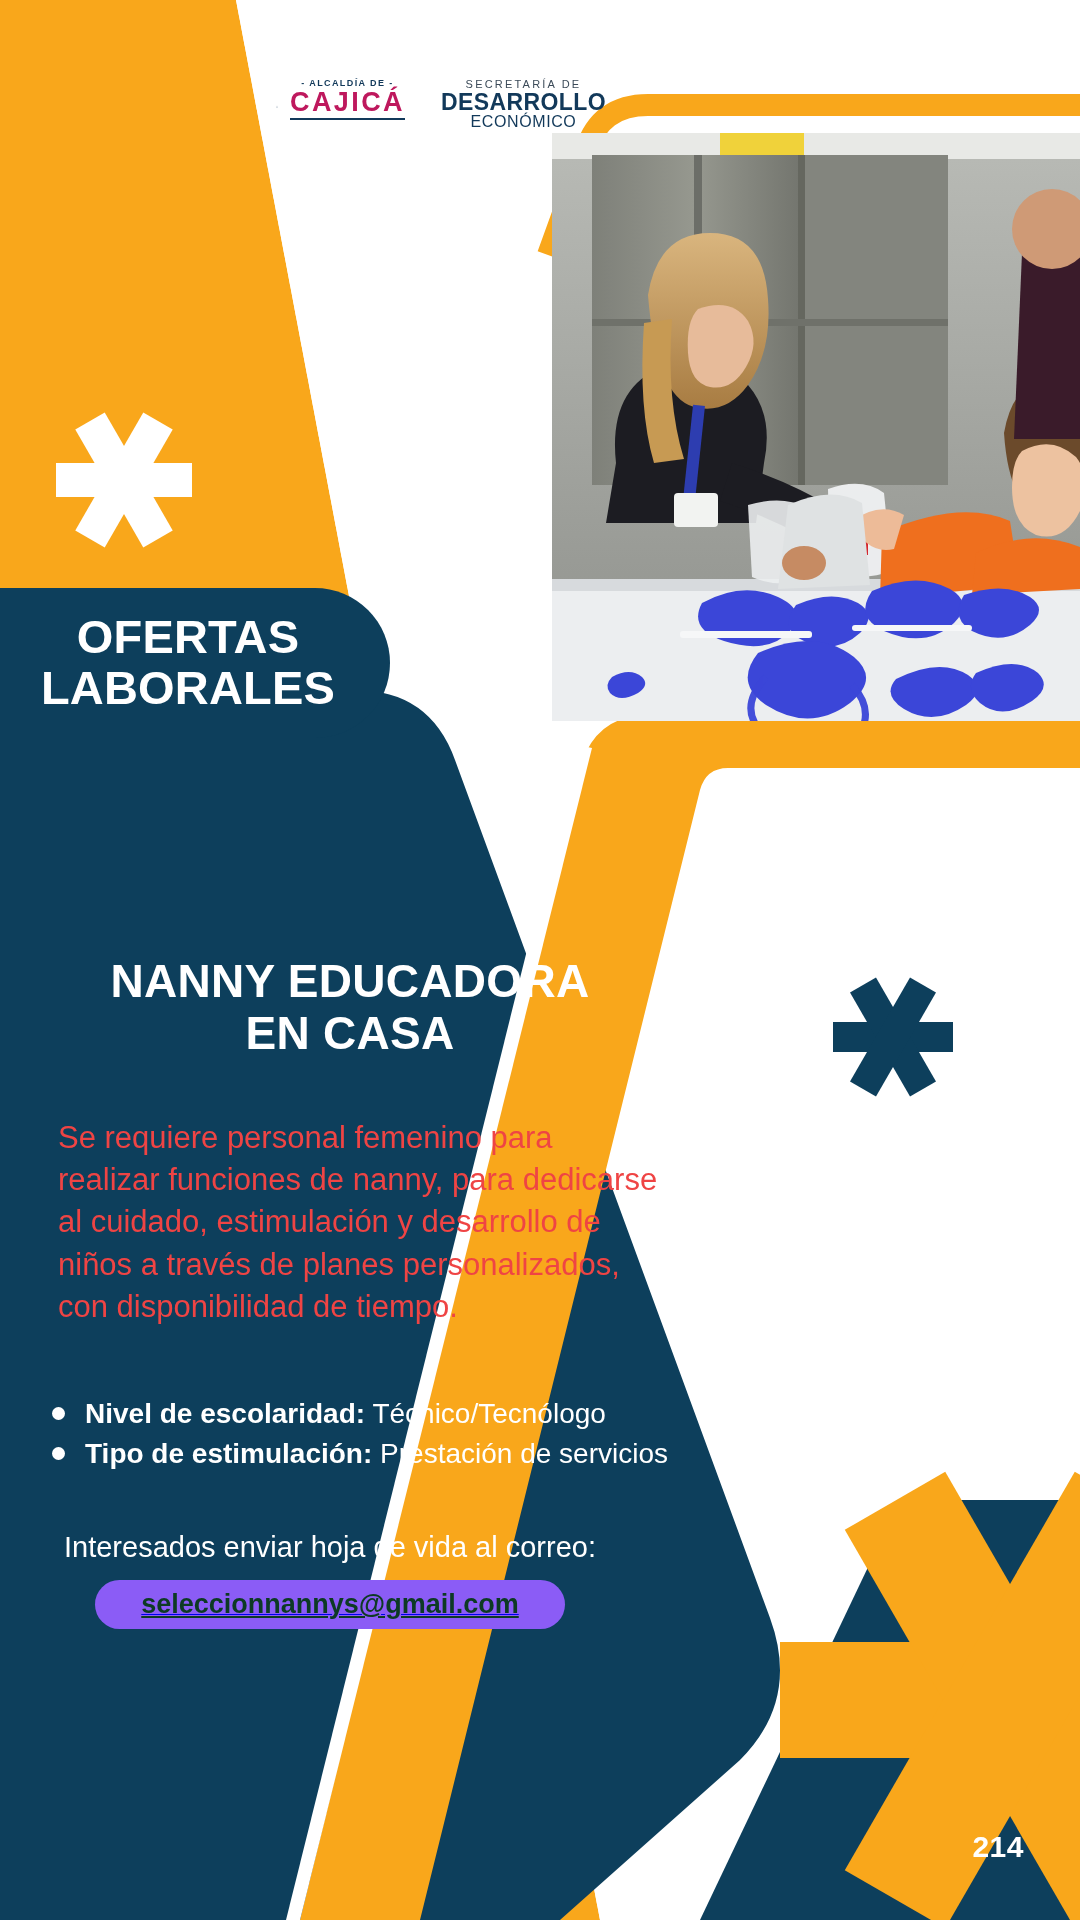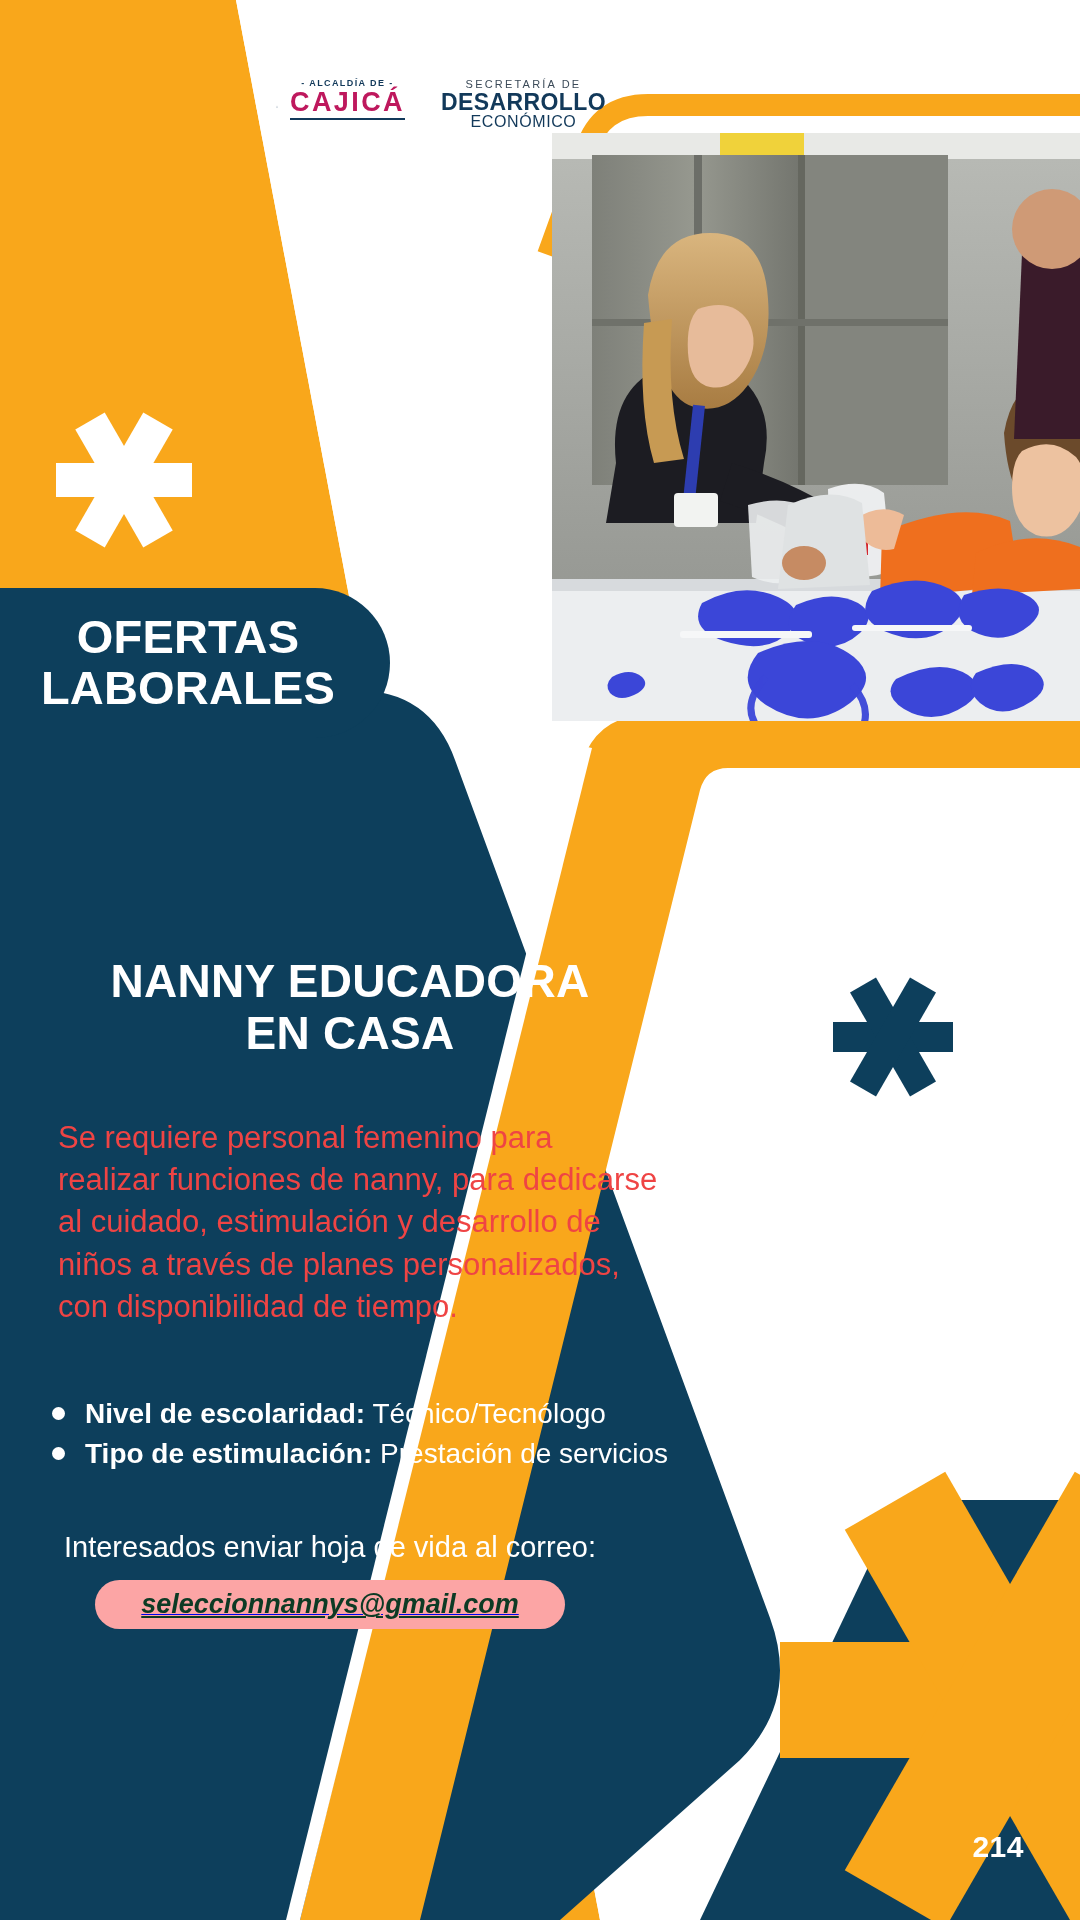--- a/index.html
+++ b/index.html
@@ -46,22 +46,22 @@
   .dot{
     display:inline-block;width:13px;height:13px;border-radius:50%;
     background:#ffffff;flex:0 0 auto;position:relative;top:-3px;
   }
   .bullet b{font-weight:bold;}
   .bullet .val{font-weight:400;}
 
   .cta{margin:58px 0 0 0;width:660px;text-align:center;}
   .cta-line{color:#ffffff;font-size:29px;font-weight:400;}
   .pill{
-    display:inline-block;margin-top:16px;background:#fca5a5;
-    border-radius:40px;padding:9px 46px;font-style:italic;
+    display:inline-block;margin-top:16px;background:#8b5cf6;
+    border-radius:40px;padding:9px 46px;
   }
   .pill-text{
     color:#0d3a24;font-size:27px;font-weight:bold;
     text-decoration:underline;text-underline-offset:3px;
   }
 
   
   .pageno{
     position:absolute;right:56px;bottom:56px;z-index:8;
     color:#ffffff;font-size:30px;font-weight:bold;letter-spacing:.5px;

